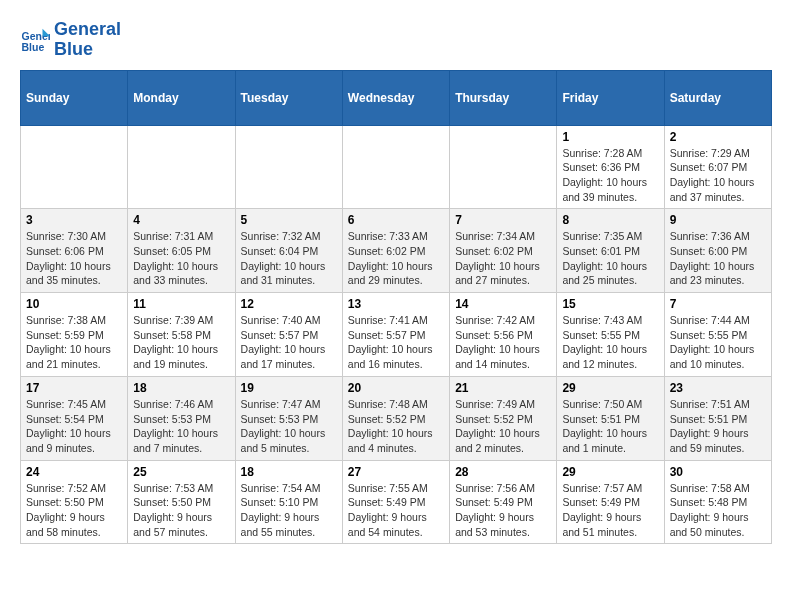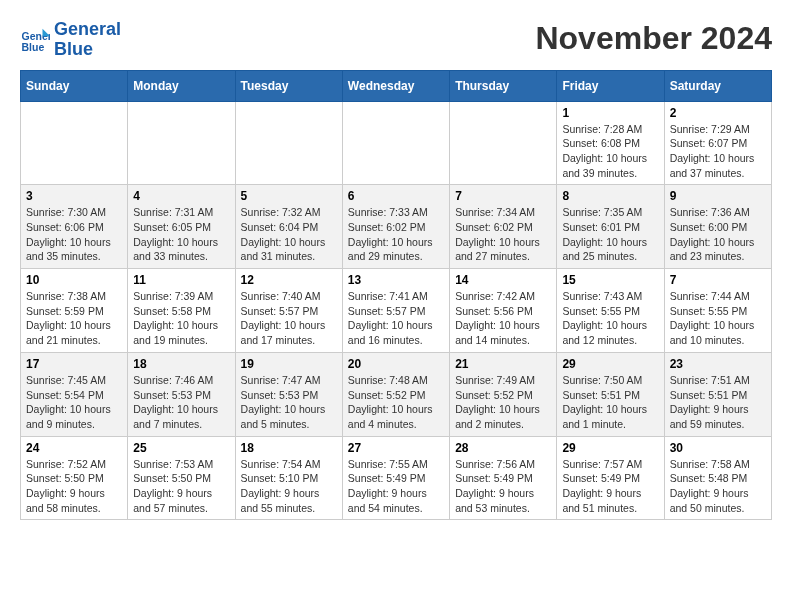--- a/index.html
+++ b/index.html
@@ -46,21 +46,21 @@
       color: #555;
     }
     table {
       width: 100%;
       border-collapse: collapse;
       font-size: 11px;
     }
     thead th {
       background: #2a6aad;
       color: white;
-      padding: 8px 5px;
+      padding: 20px 5px;
       text-align: left;
       font-size: 12px;
       font-weight: bold;
       border: 1px solid #1a5a9d;
     }
     td {
       border: 1px solid #ccc;
       vertical-align: top;
       padding: 4px 5px;
       width: 14.28%;
@@ -95,21 +95,20 @@
       <text x="2" y="20" font-size="14" font-weight="bold" fill="#1a5ca8">General</text>
       <text x="2" y="34" font-size="14" font-weight="bold" fill="#1a5ca8">Blue</text>
       <polygon points="30,5 40,15 30,15" fill="#2a9ad4"></polygon>
     </svg>
     <div class="logo-text">
       <span>General</span>
       <span>Blue</span>
     </div>
   </div>
   <div class="title-block">
-    <div class="month-title">November 2024</div>
   </div>
 </div>
 
 <table>
   <thead>
     <tr>
     <th>Sunday</th>
         <th>Monday</th>
         <th>Tuesday</th>
         <th>Wednesday</th>
@@ -121,21 +120,21 @@
   <tbody id="calendar-body">
   <tr>
         <td class="empty-cell"></td>
         <td class="empty-cell"></td>
         <td class="empty-cell"></td>
         <td class="empty-cell"></td>
         <td class="empty-cell"></td>
         <td>
           <div class="day-num">1</div>
           <div class="day-info">Sunrise: 7:28 AM
-Sunset: 6:08 PM
+Sunset: 6:36 PM
 Daylight: 10 hours
 and 39 minutes.</div>
         </td>
         <td>
           <div class="day-num">2</div>
           <div class="day-info">Sunrise: 7:29 AM
 Sunset: 6:07 PM
 Daylight: 10 hours
 and 37 minutes.</div>
         </td>

